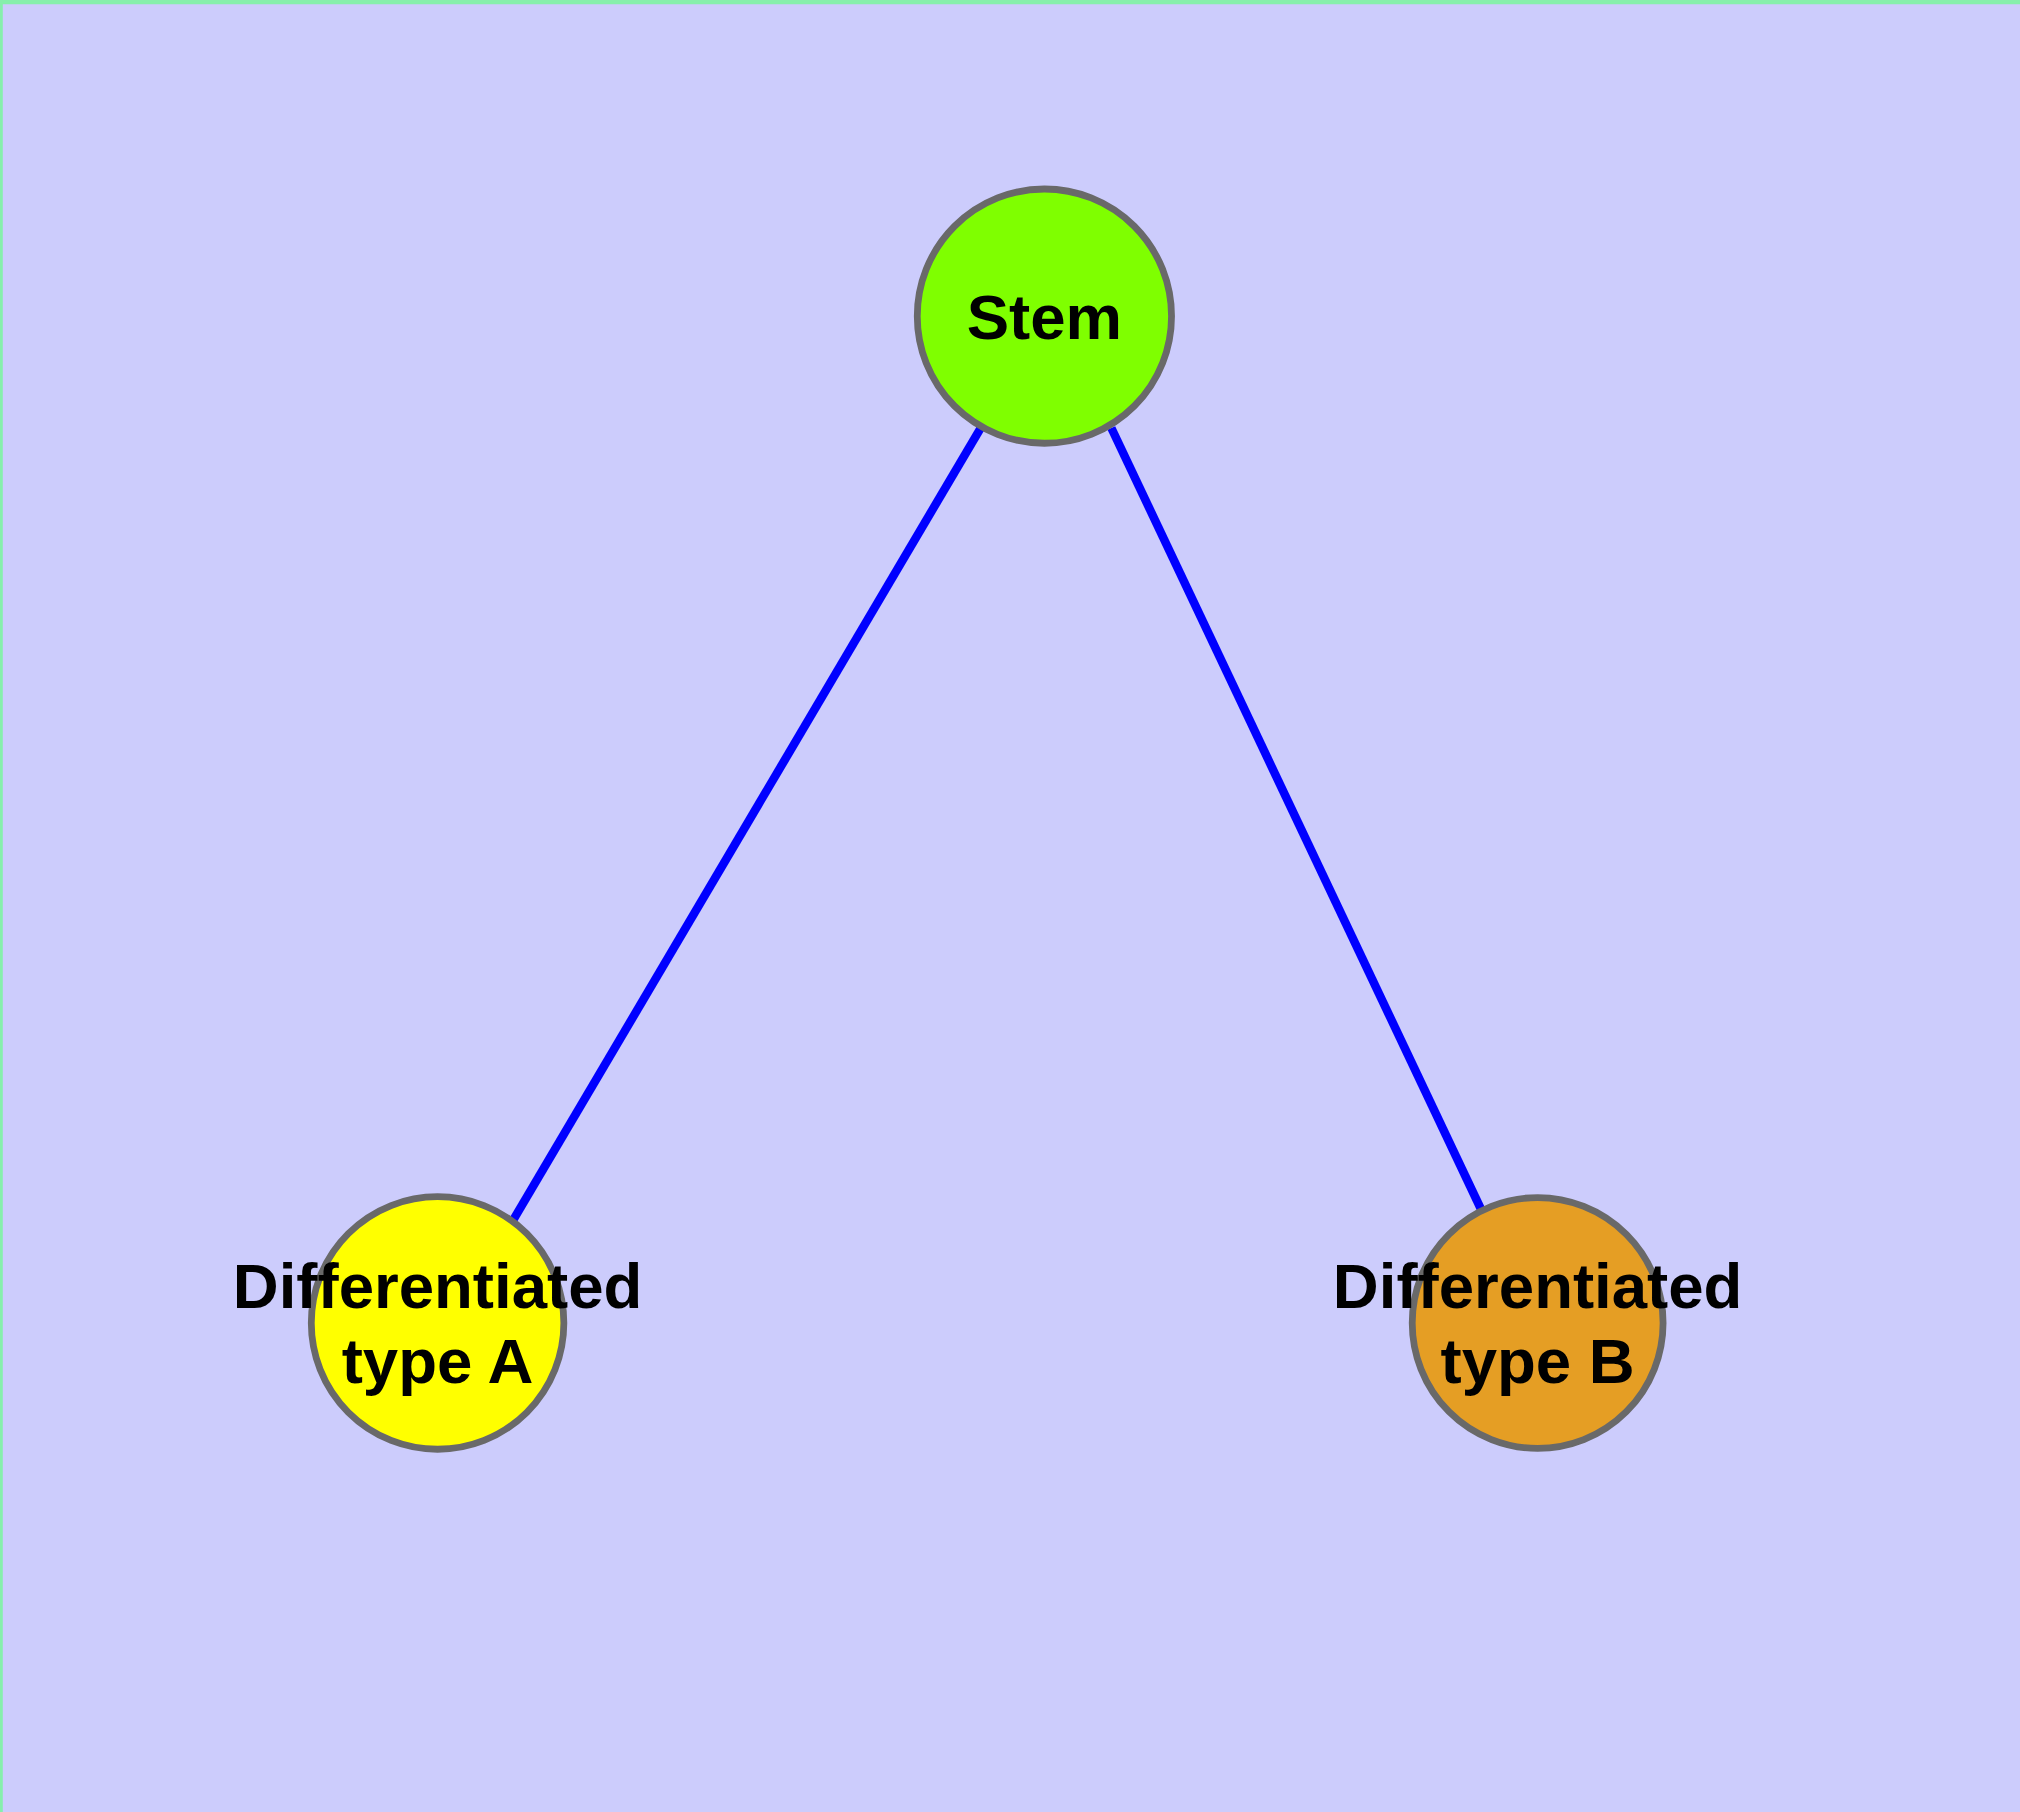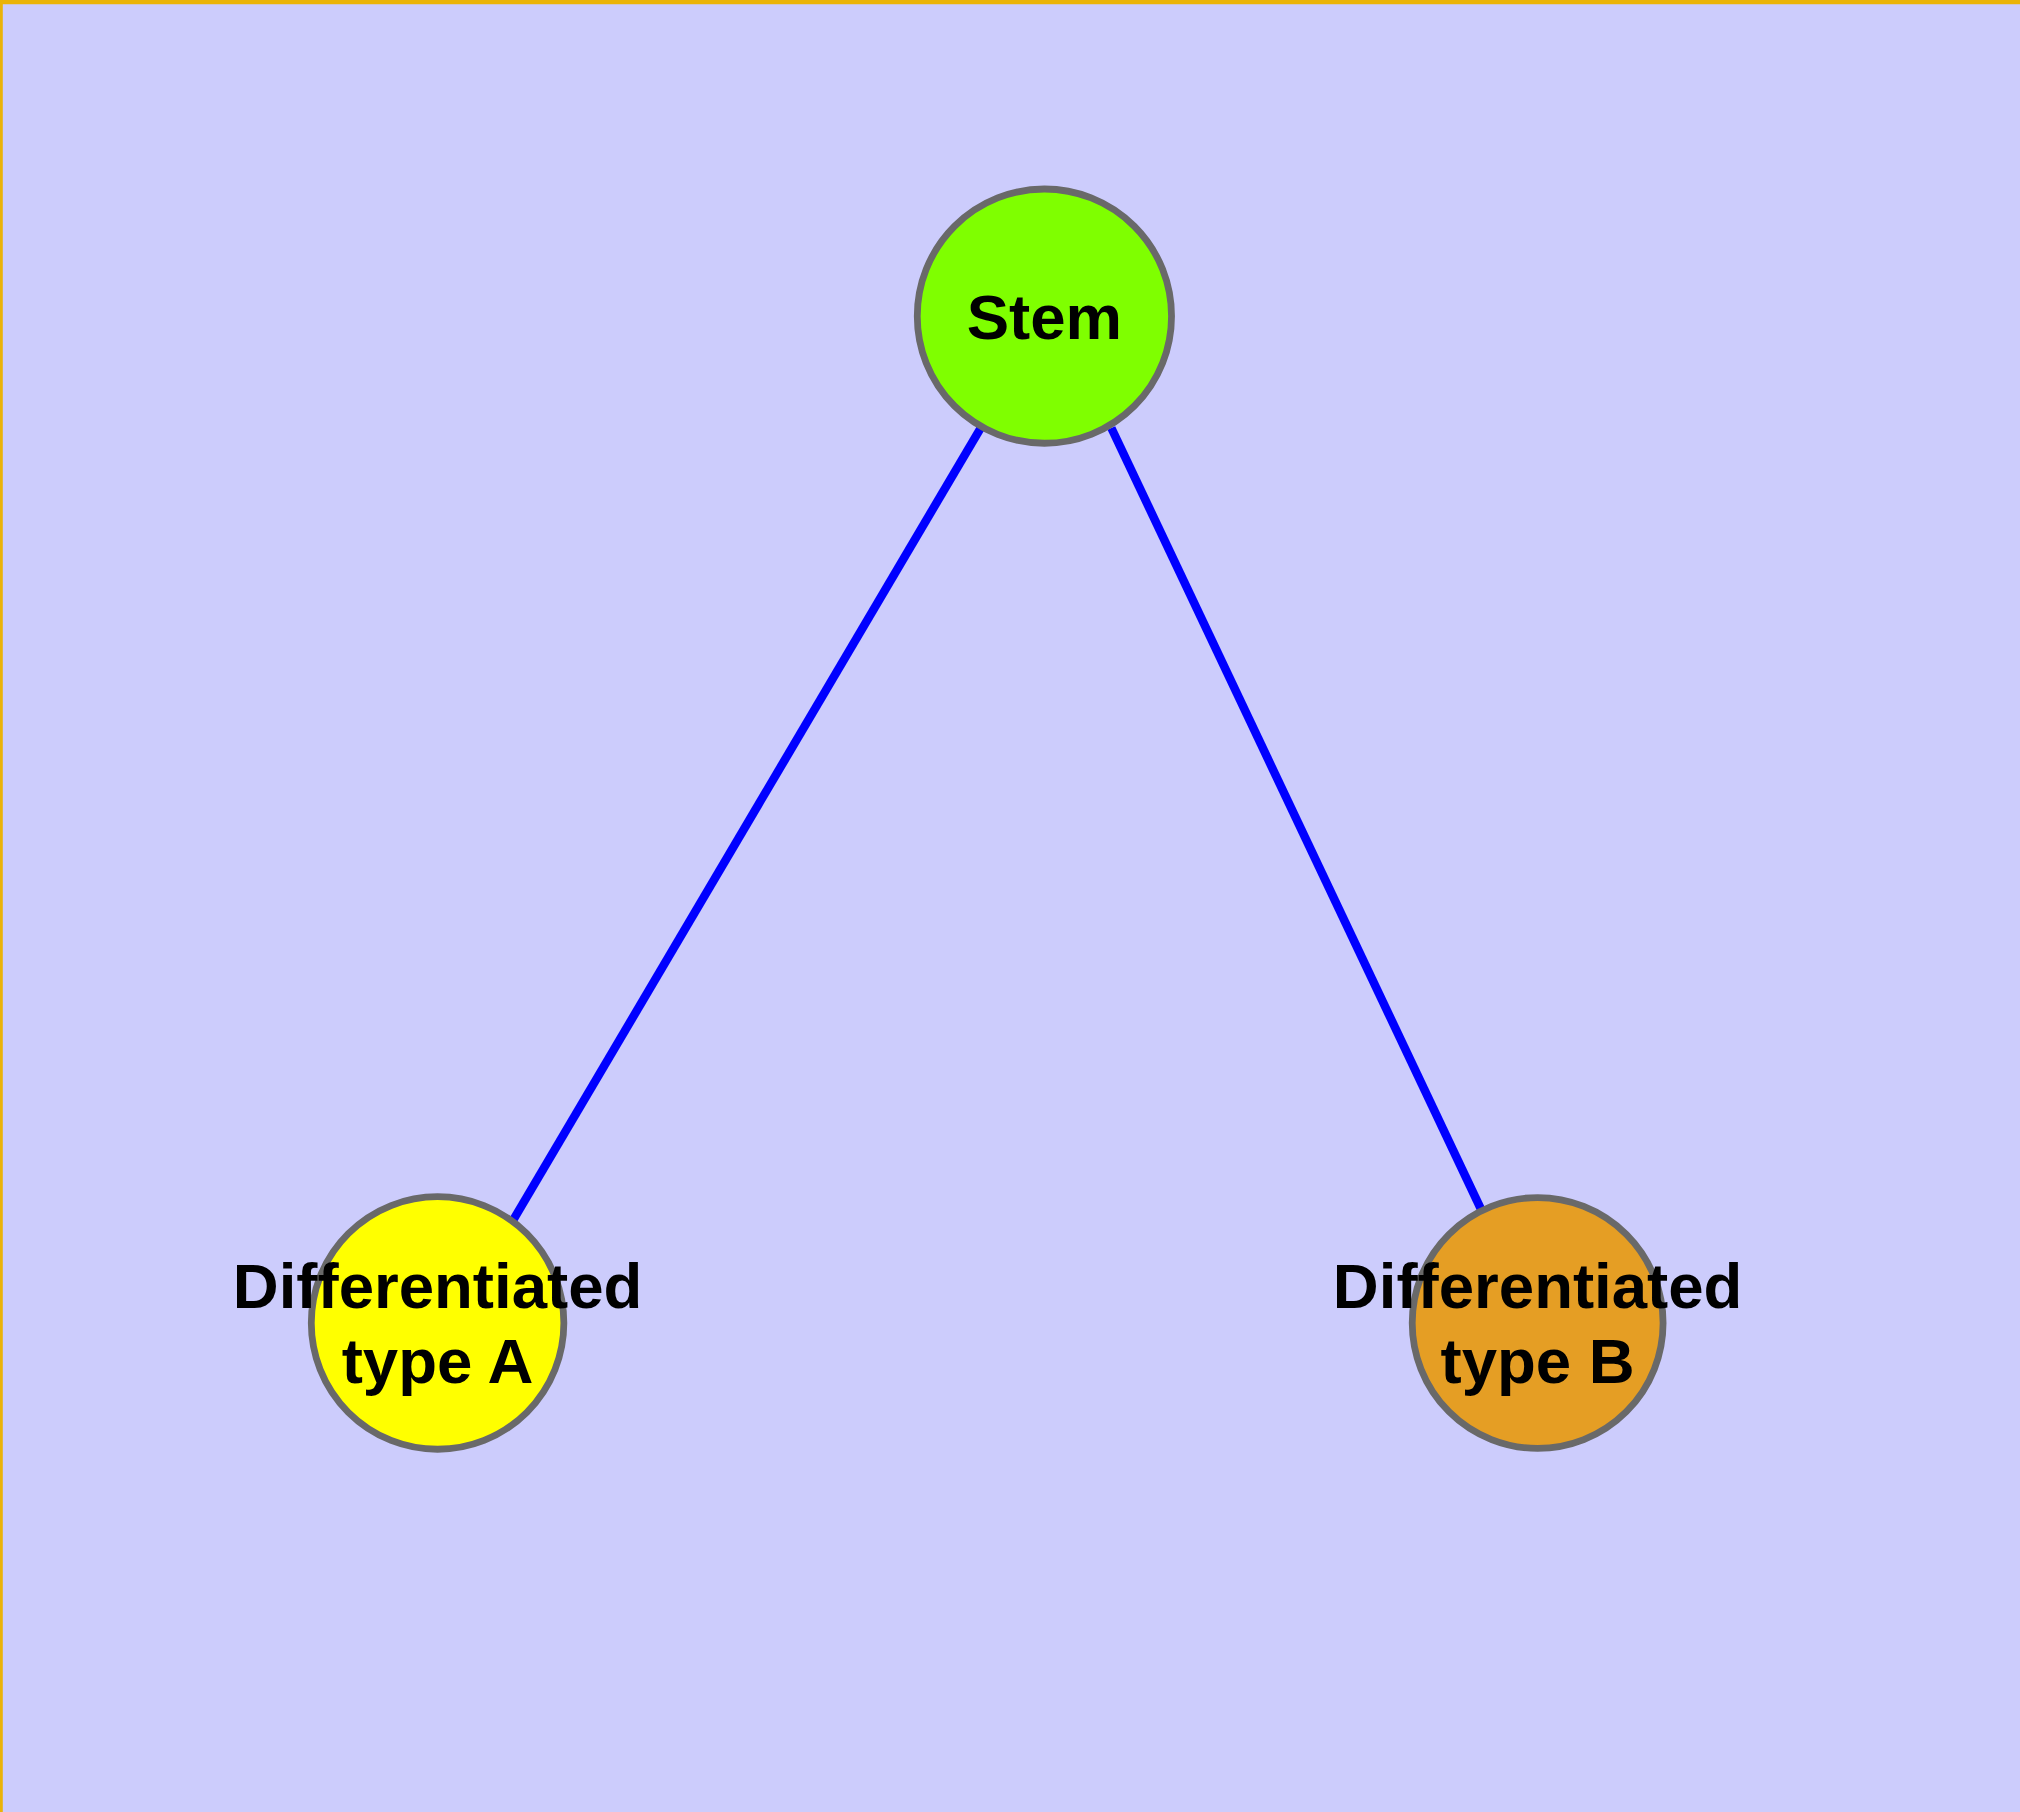--- a/index.html
+++ b/index.html
@@ -11,21 +11,21 @@
   body {
     width: 2021px;
     height: 1812px;
     overflow: hidden;
     font-family: "Liberation Sans", sans-serif;
   }
   #graph-canvas {
     position: relative;
     width: 2021px;
     height: 1812px;
-    background: #eab308;
+    background: #86efac;
   }
   #graph-svg {
     position: absolute;
     left: 0;
     top: 0;
     width: 2021px;
     height: 1812px;
     display: block;
   }
   .node-label {

